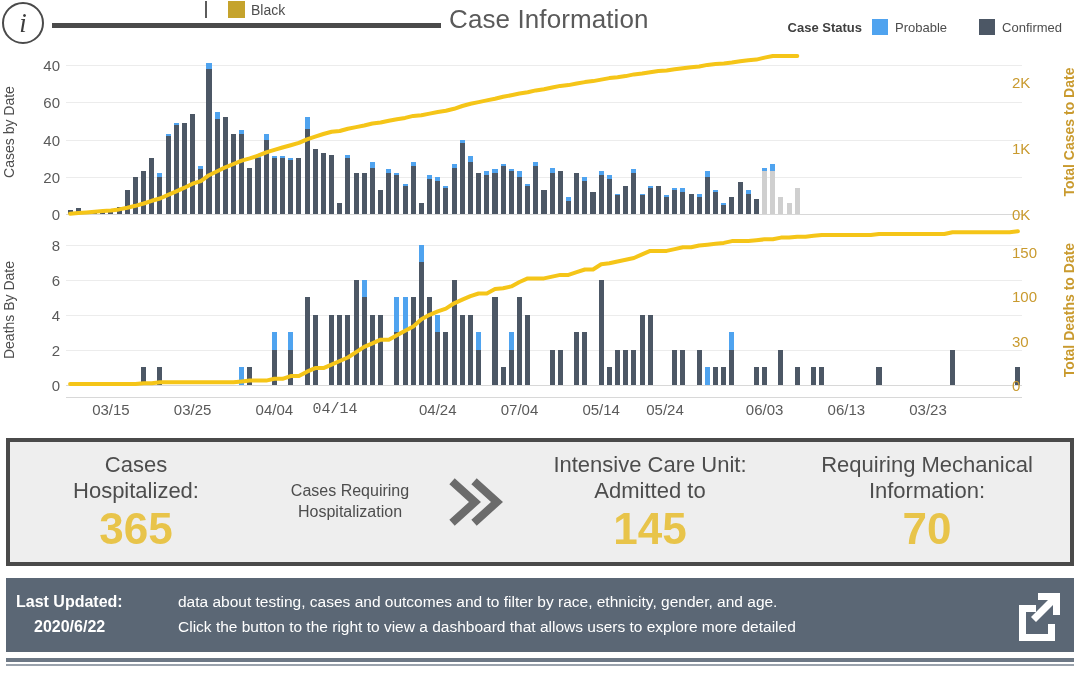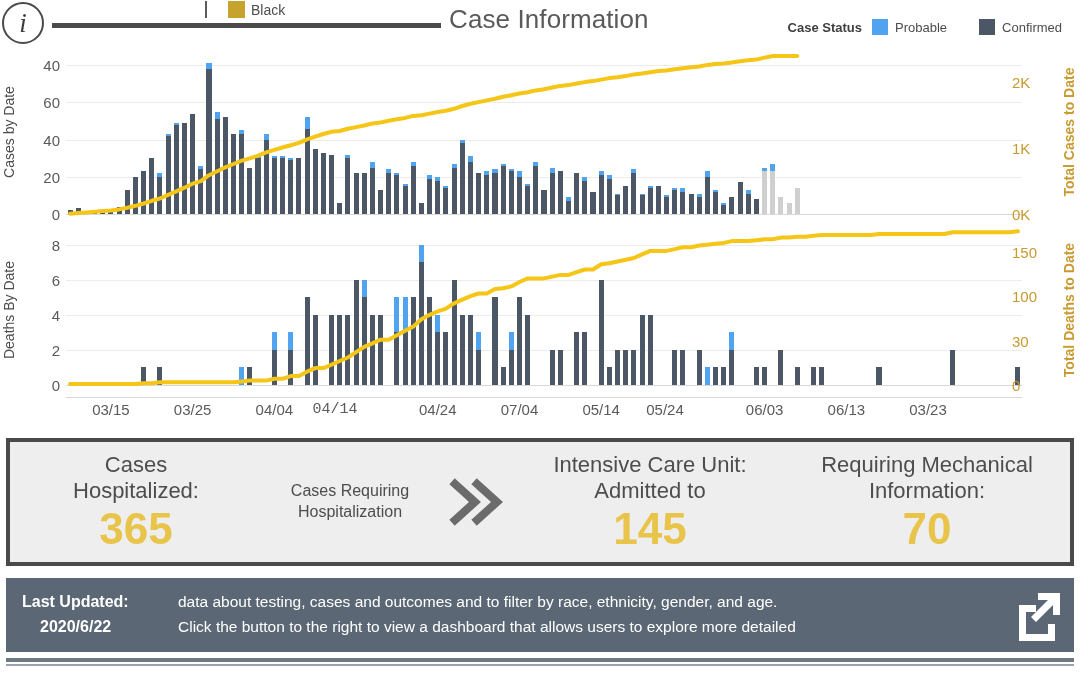--- a/index.html
+++ b/index.html
@@ -131,21 +131,21 @@
   .kpi-value { font-size: 44px; color: #e8c44a; font-weight: bold; line-height: 1.05; margin-top: 1px; }
   .kpi-sub { font-size: 16px; color: #4d4d4d; line-height: 1.3; }
   .chevrons { display: flex; align-items: center; justify-content: center; }
 
   
   .footer {
     position: absolute; left: 6px; top: 578px; width: 1068px; height: 74px;
     background: #5b6775; display: flex; align-items: center; color: #ffffff;
   }
   .footer-left {
-    width: 172px; padding-left: 16px; font-size: 16px; font-weight: bold;
+    width: 172px; padding-left: 10px; font-size: 16px; font-weight: bold;
     line-height: 1.55;
   }
   .footer-left .date { font-weight: bold; padding-left: 18px; }
   .footer-text { flex: 1; font-size: 15.5px; line-height: 1.6; padding-right: 16px; }
   .footer-btn { width: 72px; display: flex; align-items: center; justify-content: center; }
 
   .footer-rule {
     position: absolute; left: 6px; top: 658px; width: 1068px; height: 4px;
     background: #6d7885;
   }

